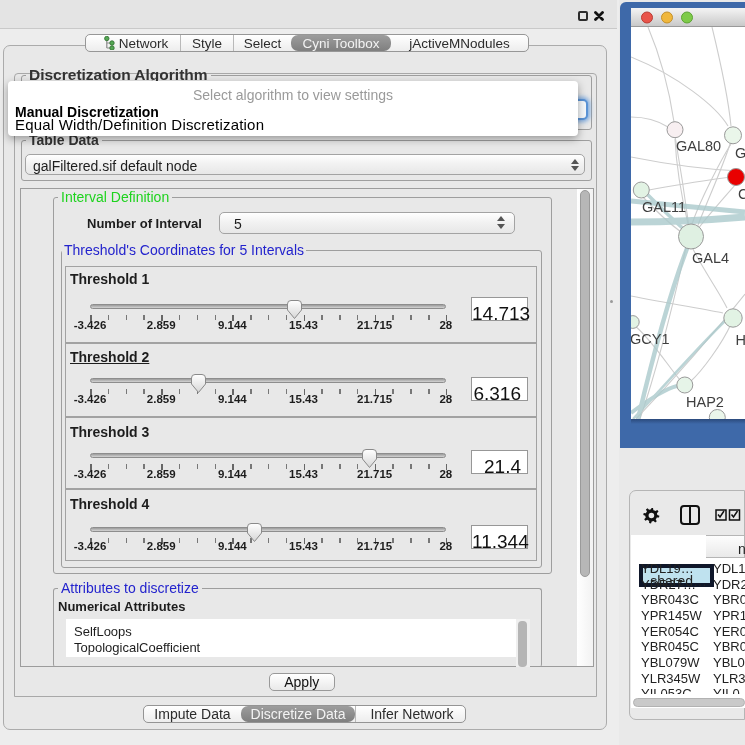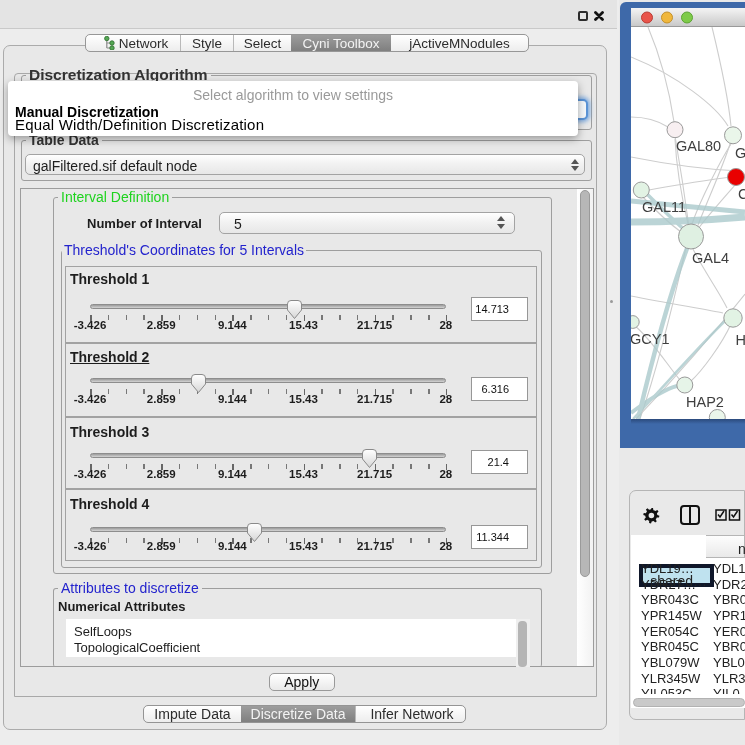--- a/index.html
+++ b/index.html
@@ -10,23 +10,23 @@
 .b{font-weight:bold;}
 .combo{background:linear-gradient(#ffffff,#f2f2f2 45%,#e7e7e7);border:1px solid #a3a3a3;border-radius:5px;}
 .carets{position:absolute;width:9px;}
 .carets:before,.carets:after{content:"";position:absolute;left:0;border-left:4.5px solid transparent;border-right:4.5px solid transparent;}
 .carets:before{top:0;border-bottom:5px solid #555;}
 .carets:after{bottom:0;border-top:5px solid #555;}
 fieldset{border:1px solid #9e9e9e;border-radius:3px;}
 legend{font-size:14px;line-height:14px;padding:0 3px;margin-left:4px;}
 .thumb{position:absolute;width:15px;height:19px;}
 .tlab{position:absolute;font-size:11.5px;line-height:12px;font-weight:bold;color:#1d1d1d;transform:translateX(-50%);}
-.vfield{position:absolute;left:471px;width:57px;height:24px;background:#fff;border:1px solid #979797;font-size:11px;color:#111;text-align:right;padding:5px 18px 0 0;}
+.vfield{position:absolute;left:471px;width:57px;height:24px;background:#fff;border:1px solid #979797;font-size:19px;color:#111;text-align:right;padding:5px 6px 0 0;}
 .seg{position:absolute;height:100%;display:flex;align-items:center;justify-content:center;color:#2c2c2c;}
-.segsel{background:linear-gradient(#9d9d9d,#7f7f7f);color:#f3f3f3;}
+.segsel{background:linear-gradient(#9d9d9d,#7f7f7f);color:#f3f3f3;border-radius:7px;}
 </style></head><body>
 <div id="c">
 
 <div class="abs" style="left:0;top:0;width:619px;height:745px;background:#ededed;"></div>
 <div class="abs" style="left:0;top:0;width:617px;height:29px;background:#e4e4e4;border-bottom:1px solid #c9c9c9;"></div>
 <div class="abs f13" style="left:10px;top:9px;margin-top:44px;">Control Panel</div>
 <div class="abs" style="left:577.5px;top:11px;width:10px;height:9.5px;border:2px solid #2c2c2c;border-radius:2px;"></div>
 <svg class="abs" style="left:594px;top:11px;" width="10" height="10">
       <path d="M1.5,1.5 L8.5,8.5 M8.5,1.5 L1.5,8.5" stroke="#111" stroke-width="2.8" stroke-linecap="round"></path>
     </svg>

